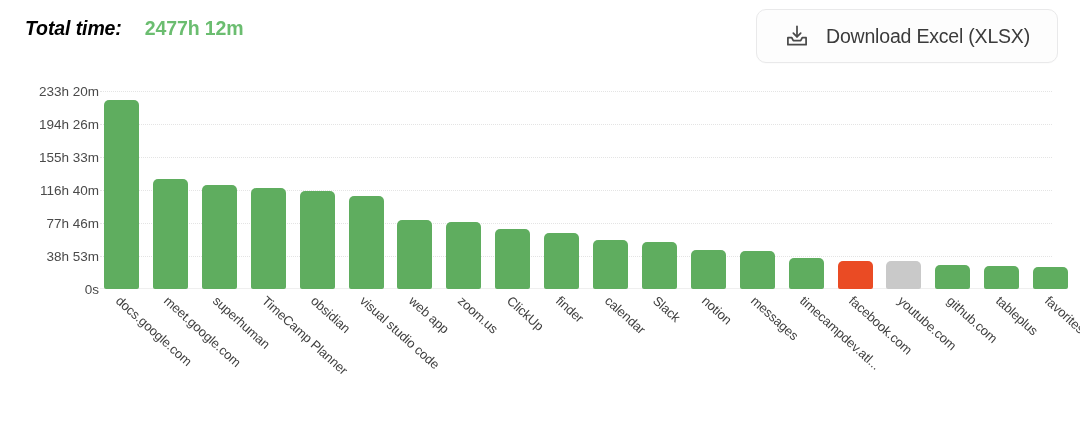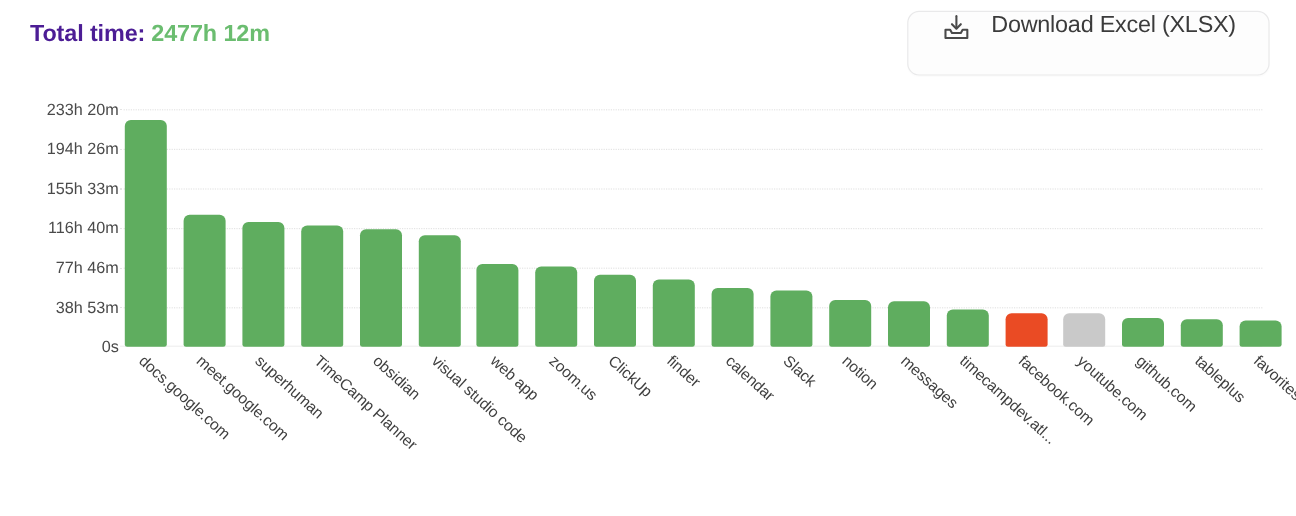--- a/index.html
+++ b/index.html
@@ -27,39 +27,41 @@
   #total-time {
     position: absolute;
     left: 25px;
     top: 17px;
     font-size: 19.5px;
     font-weight: 700;
     letter-spacing: -0.1px;
     white-space: nowrap;
   }
   #total-time .label {
-    color: #4c1d95;
+    color: #000000;
+    font-style: italic;
   }
   #total-time .value {
     color: #6bbd70;
-    margin-left: 5px;
+    margin-left: 23px;
     text-align: center;
   }
 
   #download-button {
     position: absolute;
     right: 22px;
     top: 9px;
     width: 302px;
     height: 54px;
     box-sizing: border-box;
     border: 1px solid #e9e9ea;
     border-radius: 10px;
     background: #fdfdfd;
     display: flex;
+    align-items: center;
     justify-content: center;
     gap: 16px;
     cursor: pointer;
     box-shadow: 0 1px 1px rgba(0,0,0,0.015);
   }
   #download-button .dl-icon {
     width: 26px;
     height: 26px;
     display: block;
     flex: 0 0 auto;

